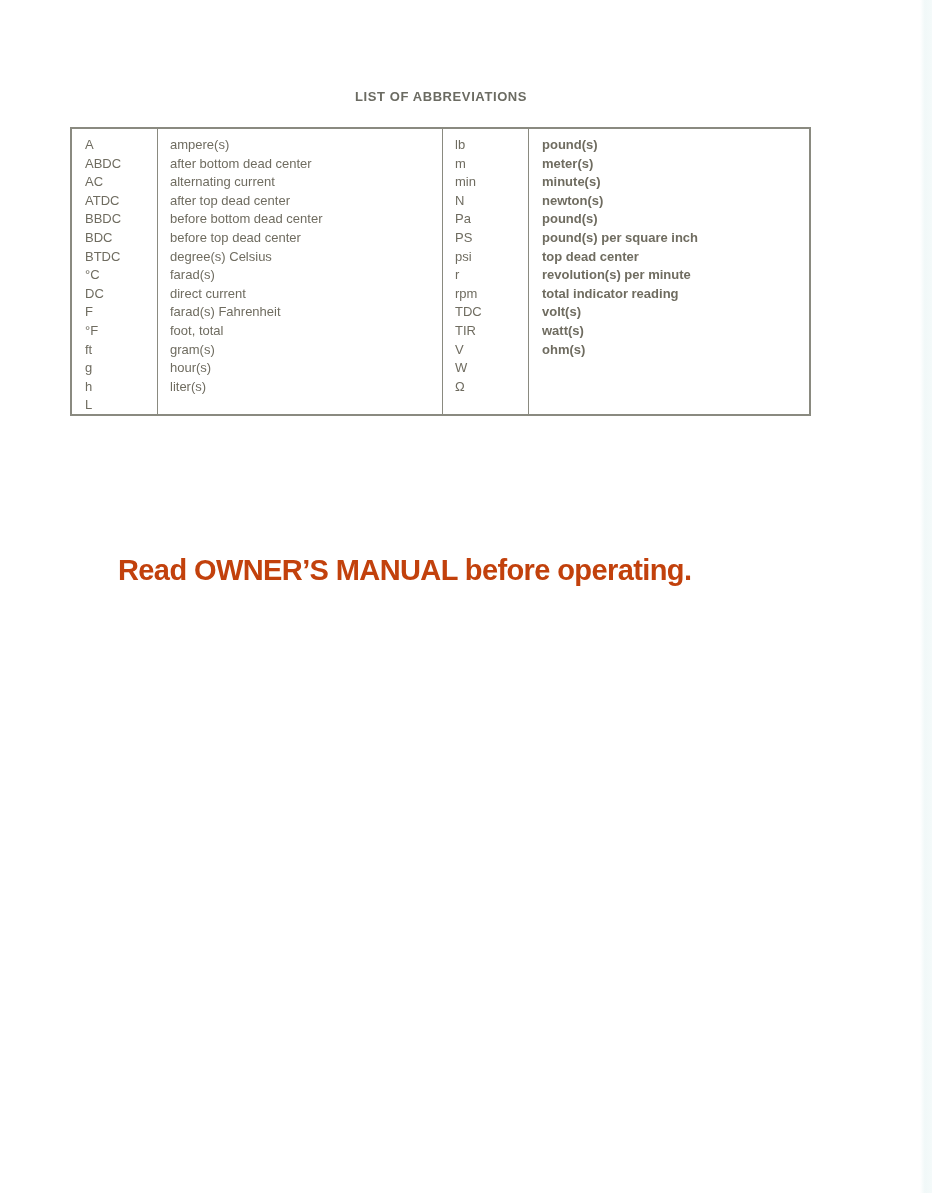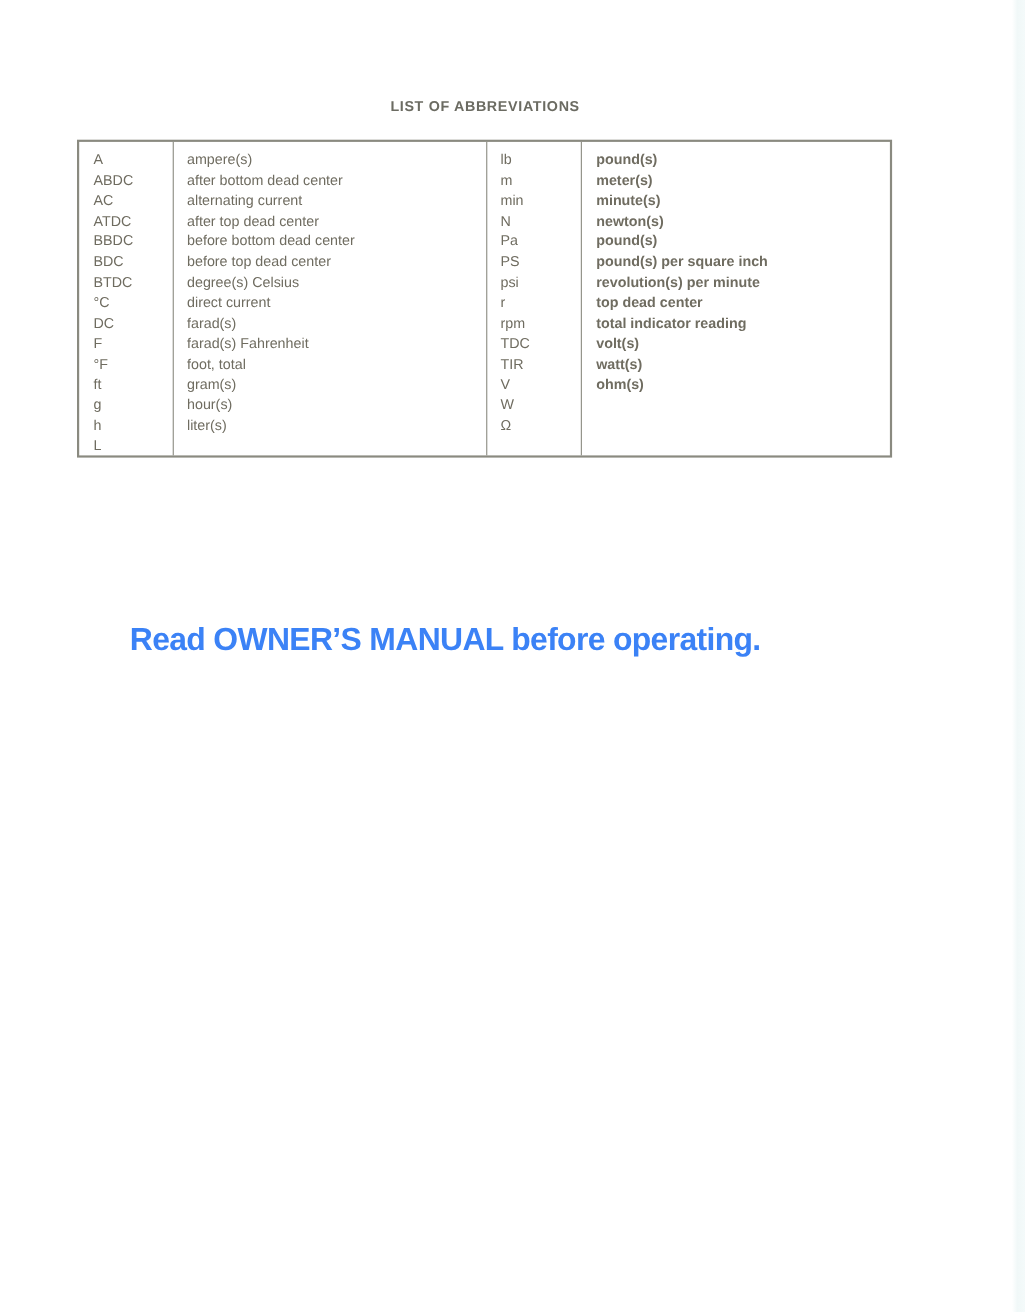--- a/index.html
+++ b/index.html
@@ -49,26 +49,26 @@
     .col-def2  { flex: 1; padding-left: 13px; font-weight: bold; }
     .row {
       height: 18.6px;
       line-height: 18.6px;
       font-size: 13px;
       color: #6f6c60;
       white-space: nowrap;
     }
     .warning {
       position: absolute;
-      top: 566px;
+      top: 554px;
       left: 118px;
       font-size: 29px;
       font-weight: bold;
       letter-spacing: -0.6px;
-      color: #3b82f6;
+      color: #c2410c;
       white-space: nowrap;
     }
   </style>
 </head>
 <body>
 
 <div class="edge-strip"></div>
 
 <div class="title">LIST OF ABBREVIATIONS</div>
 
@@ -91,22 +91,22 @@
     <div class="row">L</div>
   </div>
   <div class="col col-def1">
     <div class="row">ampere(s)</div>
     <div class="row">after bottom dead center</div>
     <div class="row">alternating current</div>
     <div class="row">after top dead center</div>
     <div class="row">before bottom dead center</div>
     <div class="row">before top dead center</div>
     <div class="row">degree(s) Celsius</div>
+    <div class="row">farad(s)</div>
     <div class="row">direct current</div>
-    <div class="row">farad(s)</div>
     <div class="row">farad(s) Fahrenheit</div>
     <div class="row">foot, total</div>
     <div class="row">gram(s)</div>
     <div class="row">hour(s)</div>
     <div class="row">liter(s)</div>
   </div>
   <div class="col col-abbr2">
     <div class="row">lb</div>
     <div class="row">m</div>
     <div class="row">min</div>
@@ -122,22 +122,22 @@
     <div class="row">W</div>
     <div class="row">Ω</div>
   </div>
   <div class="col col-def2">
     <div class="row">pound(s)</div>
     <div class="row">meter(s)</div>
     <div class="row">minute(s)</div>
     <div class="row">newton(s)</div>
     <div class="row">pound(s)</div>
     <div class="row">pound(s) per square inch</div>
+    <div class="row">top dead center</div>
     <div class="row">revolution(s) per minute</div>
-    <div class="row">top dead center</div>
     <div class="row">total indicator reading</div>
     <div class="row">volt(s)</div>
     <div class="row">watt(s)</div>
     <div class="row">ohm(s)</div>
   </div>
 </div>
 
 <div class="warning">Read OWNER’S MANUAL before operating.</div>
 
 </body></html>

